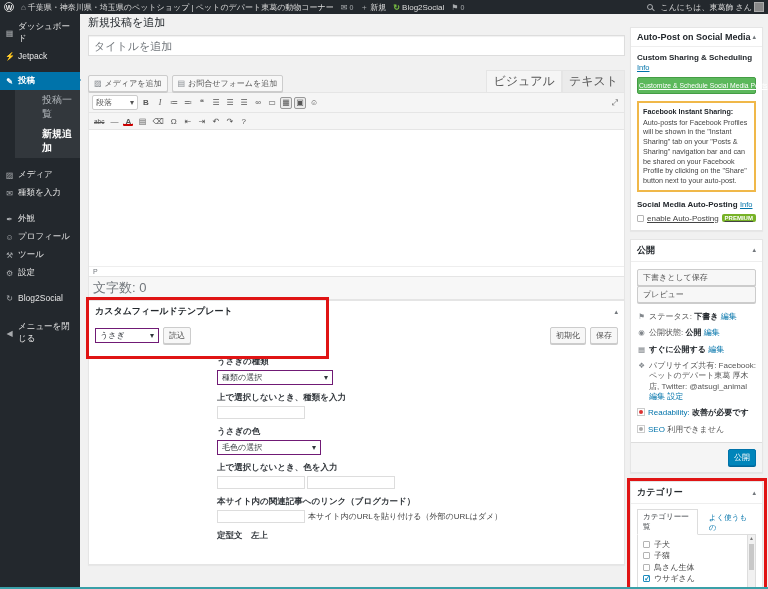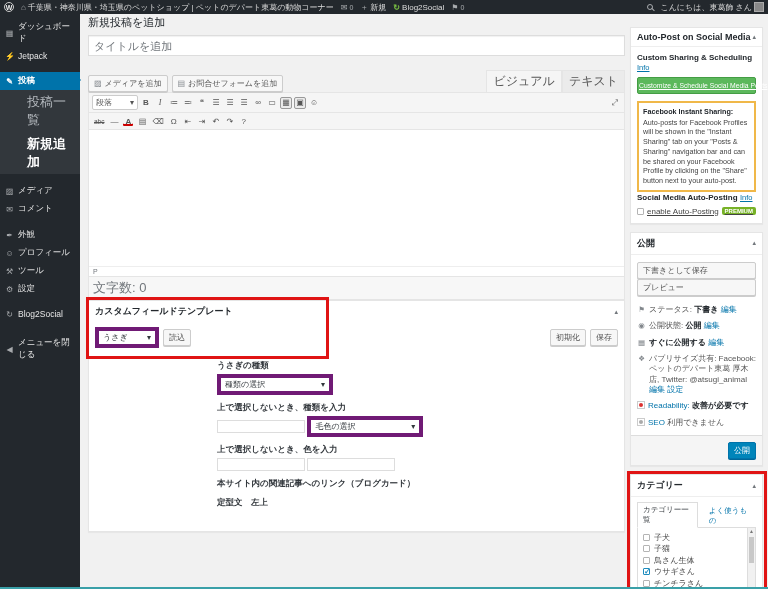--- a/index.html
+++ b/index.html
@@ -22,21 +22,21 @@
   .mag { width:6px; height:6px; border:1px solid #a7aaad; border-radius:50%; position:relative; display:inline-block; }
   .mag::after { content:""; position:absolute; width:4px; height:1px; background:#a7aaad; transform:rotate(45deg); right:-3px; bottom:-1px; }
 
   
   #sidemenu { position:absolute; left:0; top:14px; bottom:0; width:80px; background:#23282d; color:#eee; padding-top:4px; z-index:40; }
   .menu-item { display:flex; align-items:center; gap:4px; padding:3px 5px; font-size:8.5px; color:#e5e5e5; cursor:pointer; position:relative; }
   .menu-item .mi-icon { width:9px; color:#a7aaad; font-size:8px; text-align:center; flex:none; }
   .menu-item.active { background:#0073aa; color:#fff; font-weight:bold; }
   .menu-item.active .mi-icon { color:#fff; }
   .menu-item.active::after { content:""; position:absolute; right:-6px; top:3px; border:5px solid transparent; border-left-color:#0073aa; }
-  .menu-item.sub { background:#32373c; color:#b4b9be; padding-left:14px; font-size:13px; }
+  .menu-item.sub { background:#32373c; color:#b4b9be; padding-left:14px; font-size:10px;margin-left:15px; }
   .menu-item.sub.current { color:#fff; font-weight:bold; }
   .menu-item.gap { margin-top:8px; }
   .menu-item.gap2 { margin-top:12px; }
 
   
   #main { position:absolute; left:88px; top:15px; width:537px; }
   #rightcol { position:absolute; left:630px; top:27px; width:133px; }
 
   
   #page-title { font-size:11px; font-weight:normal; color:#23282d; margin-bottom:5px; }
@@ -71,38 +71,38 @@
   
   .postbox { background:#fff; border:1px solid #e5e5e5; box-shadow:0 1px 1px rgba(0,0,0,.04); margin-bottom:8px; position:relative; }
   .pb-head { display:flex; align-items:center; justify-content:space-between; padding:4px 6px; cursor:pointer; }
   .pb-title { font-size:9px; font-weight:bold; color:#23282d; }
   .pb-toggle { color:#72777c; font-size:7px; }
   .pb-body { padding:5px 6px; border-top:1px solid #eee; }
 
   
   #cf-controls { display:flex; align-items:center; gap:4px; padding:5px 6px; }
   .fakeselect { display:inline-flex; align-items:center; justify-content:space-between; gap:16px; background:#fff;
-    border:4px solid #701a75; padding:1px 4px; font-size:8px; color:#32373c; cursor:pointer; }
+    border:1px solid #701a75; padding:1px 4px; font-size:8px; color:#32373c; cursor:pointer; }
   #cf-form { margin:4px 0 0 128px; padding-bottom:20px; }
   .cf-label { font-weight:bold; color:#32373c; font-size:8.5px; margin-top:7px; margin-bottom:2px; }
   .cf-input { border:1px solid #ddd; background:#fff; height:13px; width:88px; padding:0 3px; font-size:8px; }
   .cf-note { font-size:8px; color:#444; margin-left:3px; }
   .cbrow { display:flex; align-items:center; gap:3px; margin:2px 0; font-size:8px; color:#444; }
   .cb { width:7px; height:7px; border:1px solid #b4b4b4; background:#fff; border-radius:1px; position:relative; flex:none; display:inline-block; cursor:pointer; }
   .cb.checked { border-color:#1e8cbe; }
   .cb.checked::after { content:"✓"; color:#1e8cbe; font-weight:bold; font-size:8px; position:absolute; top:-2.5px; left:0; }
   .redbox { position:absolute; border:3px solid #e01414; pointer-events:none; z-index:10; }
   #redbox-cf { left:-3px; top:-4px; width:243px; height:62px; }
   #redbox-cat { left:-4px; top:-4px; width:calc(100% + 9px); height:calc(100% + 8px); }
 
   
   .info-link { color:#0073aa; text-decoration:underline; font-size:7.5px; }
   #b2s-button { display:block; width:100%; background:#5cb85c; border:1px solid #449d44; color:#fff; text-align:center;
     font-size:6.8px; text-decoration:underline; padding:4px 1px; border-radius:2px; margin:5px 0 7px; cursor:pointer; white-space:nowrap; }
-  #fb-box { border:2px solid #f0b849; padding:4px; font-size:7.2px; color:#444; line-height:1.35; }
+  #fb-box { border:2px solid #f0b849; padding:4px; font-size:7.2px; color:#444; line-height:1.35; margin-bottom:7px; }
   #fb-box b { display:block; margin-bottom:1px; }
   .sec-title { font-weight:bold; color:#23282d; font-size:8px;text-align:right; }
   .premium { background:#77b227; color:#fff; font-weight:bold; font-size:6px; padding:1px 3px; border-radius:2px; }
   .pubrow { display:flex; align-items:flex-start; gap:3px; padding:3px 0; font-size:8px; color:#555; line-height:1.3; }
   .picon { color:#82878c; width:9px; text-align:center; flex:none; font-size:7.5px; }
   .yicon { width:8px; height:8px; border:1px solid #ccc; display:inline-flex; align-items:center; justify-content:center; flex:none; background:#fff; }
   .yicon i { width:4px; height:4px; border-radius:50%; display:block; }
   .ydot-red { background:#dc3232; } .ydot-grey { background:#aaa; }
   #pub-buttons { display:flex; justify-content:space-between; padding:2px 0 6px;flex-direction:column; }
   #pub-footer { background:#f5f5f5; border-top:1px solid #ddd; margin:4px -6px -5px; padding:6px; display:flex; justify-content:flex-end; }
@@ -181,21 +181,21 @@
       <span class="mi-label">新規追加</span>
     </div>
 
     <div class="menu-item gap">
       <span class="mi-icon">▨</span>
       <span class="mi-label">メディア</span>
     </div>
 
     <div class="menu-item">
       <span class="mi-icon">✉</span>
-      <span class="mi-label">コメント</span>
+      <span class="mi-label">種類を入力</span>
     </div>
 
     <div class="menu-item gap">
       <span class="mi-icon">✒</span>
       <span class="mi-label">外観</span>
     </div>
 
     <div class="menu-item">
       <span class="mi-icon">☺</span>
       <span class="mi-label">プロフィール</span>
@@ -306,28 +306,33 @@
       <span class="btn">保存</span>
     </div>
     <div id="cf-form">
       <div class="cf-label">うさぎの種類</div>
       <span class="fakeselect" style="width:116px;">
         <span>種類の選択</span>
         <span>▾</span>
       </span>
       <div class="cf-label">上で選択しないとき、種類を入力</div>
       <input class="cf-input" style="">
-      <span class="fakeselect" style="width:116px;text-align:right;">
+      <div class="cf-label">うさぎの色</div>
+      <span class="fakeselect" style="width:104px;text-align:right;">
         <span>毛色の選択</span>
         <span>▾</span>
       </span>
       <div class="cf-label">上で選択しないとき、色を入力</div>
       <input class="cf-input" style="">
       <input class="cf-input" style="">
       <div class="cf-label">本サイト内の関連記事へのリンク（ブログカード）</div>
+      <span style="display:flex;align-items:center;">
+        <input class="cf-input" style="">
+        <span class="cf-note">本サイト内のURLを貼り付ける（外部のURLはダメ）</span>
+      </span>
       <div class="cf-label">定型文　左上</div>
       
       
       
       
       
     </div>
   </div>
 </div>
 

